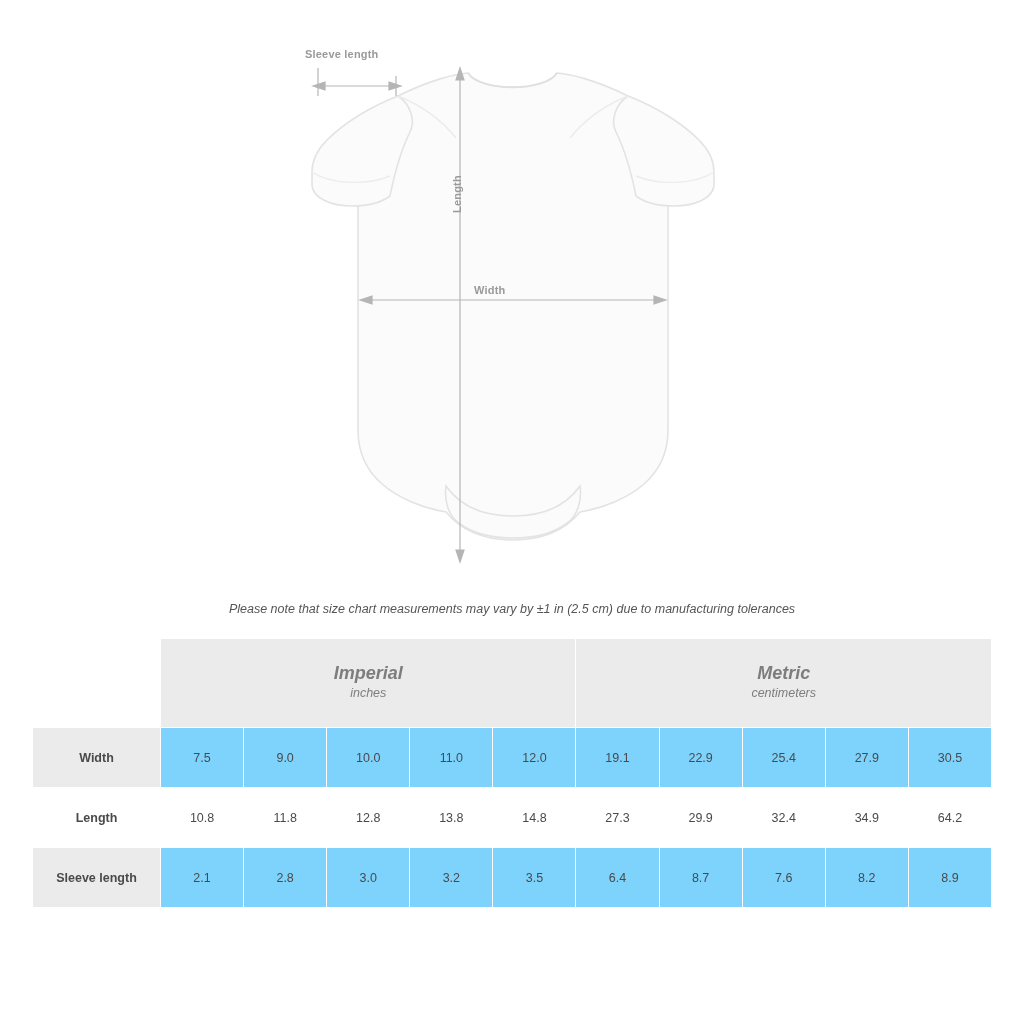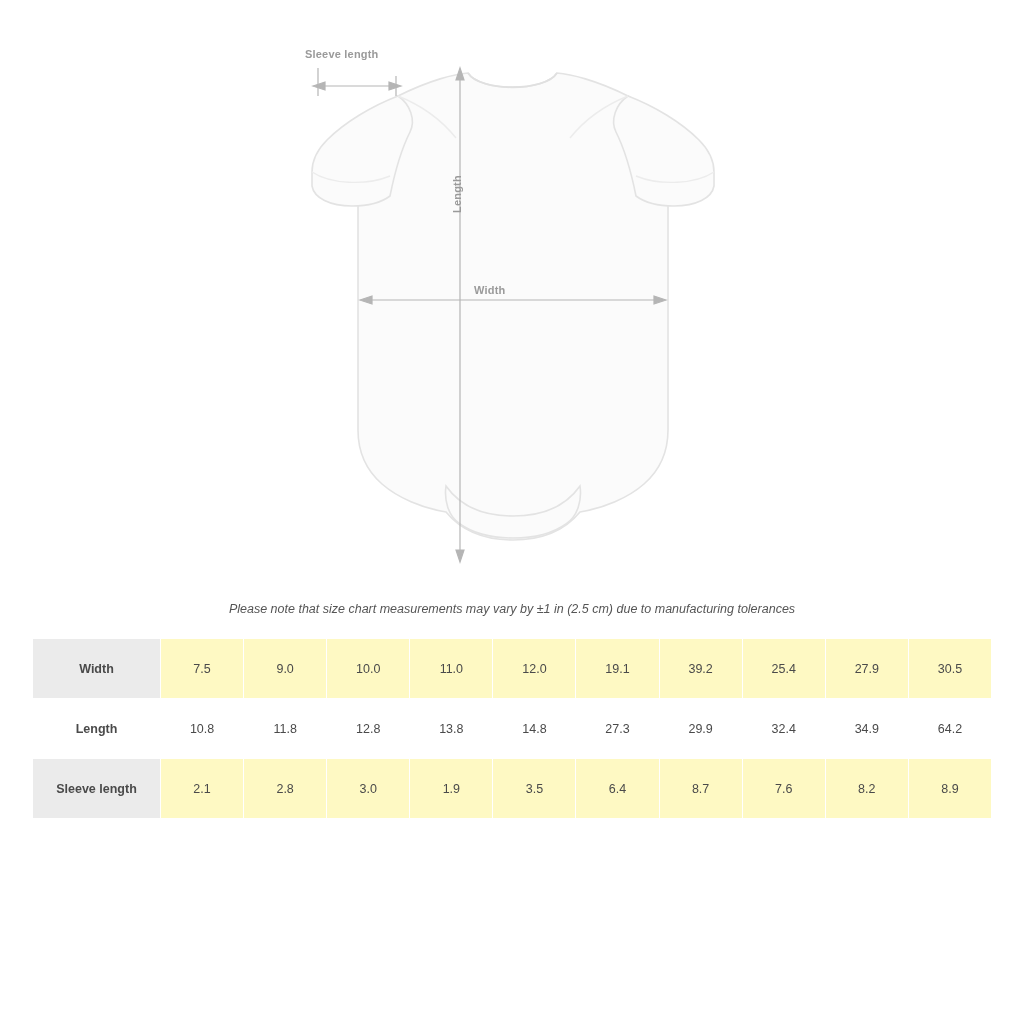--- a/index.html
+++ b/index.html
@@ -121,21 +121,21 @@
     font-weight: bold;
     display: block;
   }
   .row-head {
     background: #ebebeb;
     font-weight: bold;
     color: #5a5a5a;
     font-size: 12.5px;
   }
   tr.shaded td {
-    background: #fef9c3;
+    background: #7dd3fc;
   }
   tr.plain td {
     background: #ffffff;
   }
   tr.plain td.row-head {
     background: #ffffff;
   }
   tr.shaded td.row-head {
     background: #ebebeb;
   }
@@ -241,31 +241,42 @@
         <col>
         <col>
         <col>
       <col>
         <col>
         <col>
         <col>
         <col>
     </colgroup>
     <tbody>
+      <tr>
+        <td class="corner-cell"></td>
+        <td class="unit-head" colspan="5">
+          <div class="unit-name">Imperial</div>
+          <div class="unit-sub">inches</div>
+        </td>
+        <td class="unit-head" colspan="5">
+          <div class="unit-name">Metric</div>
+          <div class="unit-sub">centimeters</div>
+        </td>
+      </tr>
 
 
       <tr class="shaded">
         <td class="row-head">Width</td>
         <td>7.5</td>
         <td>9.0</td>
         <td>10.0</td>
         <td>11.0</td>
         <td>12.0</td>
         <td>19.1</td>
-        <td>39.2</td>
+        <td>22.9</td>
         <td>25.4</td>
         <td>27.9</td>
         <td>30.5</td>
       </tr>
 
       <tr class="plain">
         <td class="row-head">Length</td>
         <td>10.8</td>
         <td>11.8</td>
         <td>12.8</td>
@@ -276,21 +287,21 @@
         <td>32.4</td>
         <td>34.9</td>
         <td>64.2</td>
       </tr>
 
       <tr class="shaded">
         <td class="row-head">Sleeve length</td>
         <td>2.1</td>
         <td>2.8</td>
         <td>3.0</td>
-        <td>1.9</td>
+        <td>3.2</td>
         <td>3.5</td>
         <td>6.4</td>
         <td>8.7</td>
         <td>7.6</td>
         <td>8.2</td>
         <td>8.9</td>
       </tr>
     </tbody>
   </table>
 </div>

